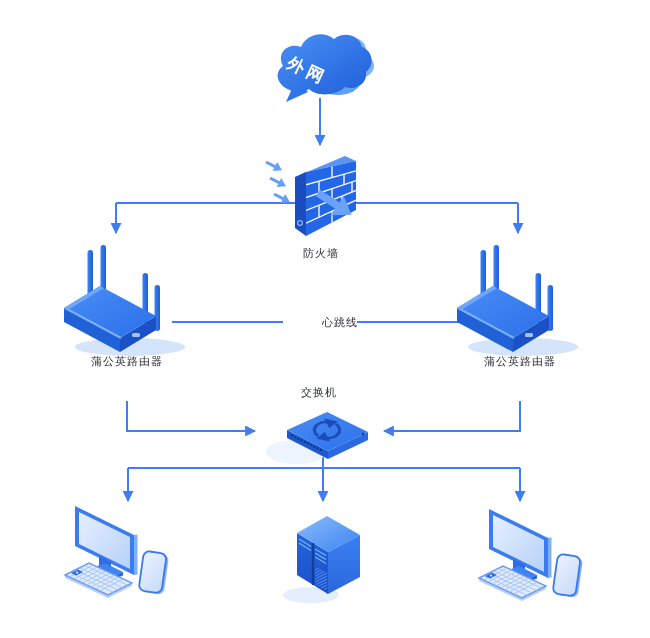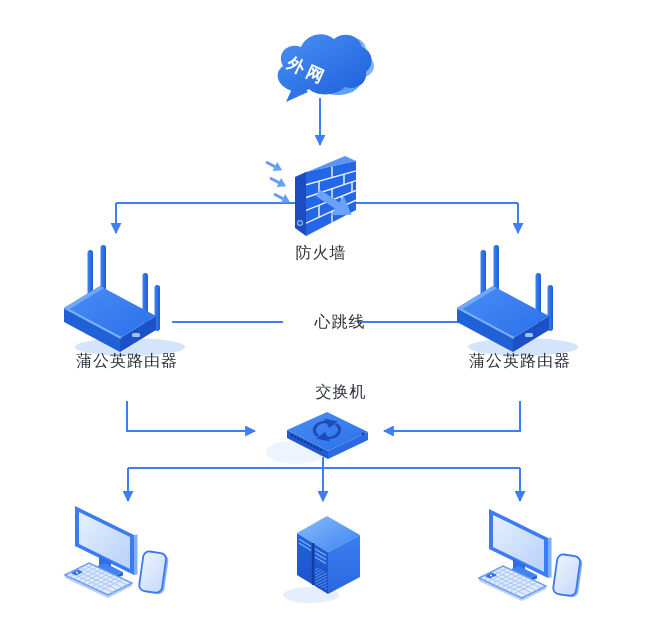--- a/index.html
+++ b/index.html
@@ -4,21 +4,21 @@
 <style>
   html,body{margin:0;padding:0;background:#ffffff;}
   body{font-family:"Liberation Sans","DejaVu Sans",sans-serif;}
   #stage{position:relative;width:650px;height:638px;background:#ffffff;overflow:hidden;}
   .layer{position:absolute;left:0;top:0;}
   .node{position:absolute;}
   .lbl{
     position:absolute;
     transform:translateX(-50%);
     color:#2b2f36;
-    font-size:16px;
+    font-size:11px;
     font-weight:500;
     letter-spacing:1px;
     white-space:nowrap;
     text-align:center;
     line-height:22px;
   }
   svg{display:block;overflow:visible;}
 </style>
 </head>
 <body>
@@ -186,21 +186,21 @@
         <rect x="84" y="91" width="8" height="4" rx="1.5" fill="#9fc2f8"></rect>
       </g>
     </svg>
   </div>
   <div class="lbl" style="left:520px;top:350px;">
     <div>蒲公英路由器</div>
   </div>
 
   <div class="lbl" style="left:340px;top:311px;">心跳线</div>
 
-  <div class="lbl" style="left:319px;top:381px;margin-left:22px;">交换机</div>
+  <div class="lbl" style="left:319px;top:381px;">交换机</div>
   <div class="node" style="left:266px;top:392px;width:118px;height:78px;">
     <svg width="118" height="78" viewBox="0 0 118 78">
       <ellipse cx="30" cy="60" rx="30" ry="12" fill="#edf4fe"></ellipse>
       <g>
         <polygon points="21,38 21,46 62,67 62,59" fill="#2059ce"></polygon>
         <polygon points="62,59 102,40 102,48 62,67" fill="#2a69e0"></polygon>
         <polygon points="21,38 61,20 102,40 62,59" fill="url(#topGrad)"></polygon>
       </g>
       <g fill="#0e3a8c">
         <circle cx="26" cy="43.5" r="1.2"></circle>

